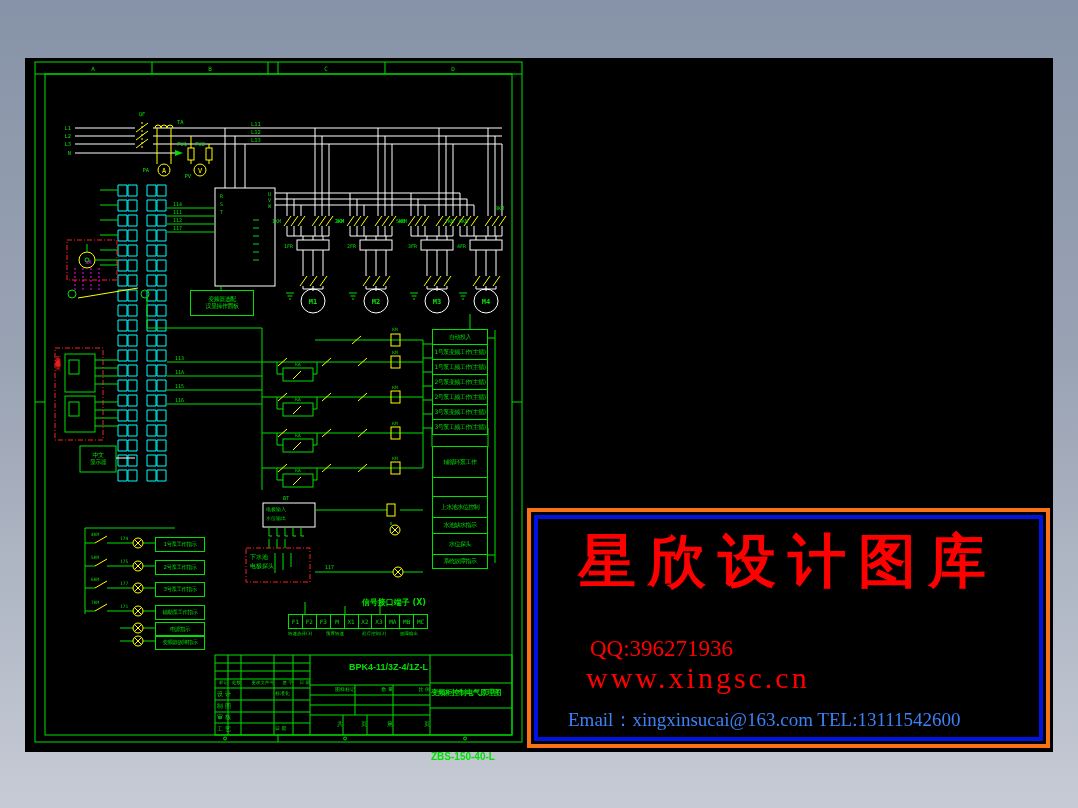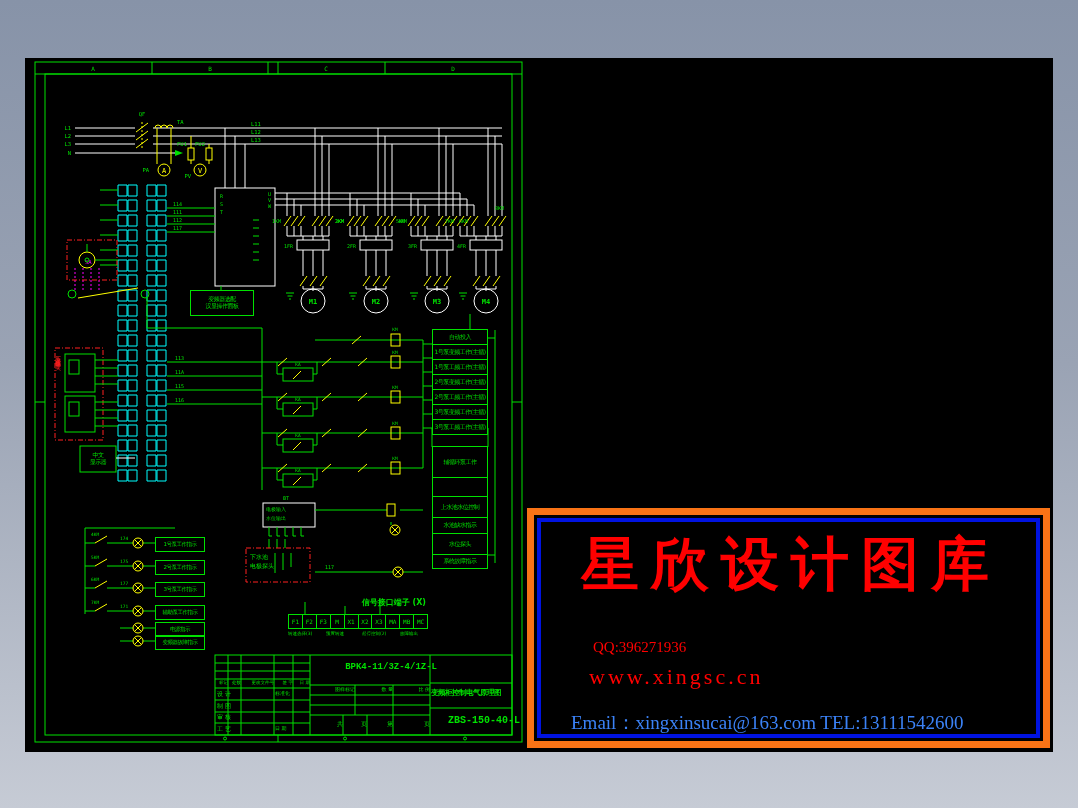--- a/index.html
+++ b/index.html
@@ -4,21 +4,21 @@
 <style>
   html,body{margin:0;padding:0;}
   body{width:1078px;height:808px;overflow:hidden;position:relative;
        background:linear-gradient(180deg,#8793a8 0%,#9aa3b4 45%,#c6cbd5 100%);
        font-family:"DejaVu Sans",sans-serif;}
   .viewport{position:absolute;left:25px;top:58px;width:1028px;height:694px;background:#000;}
   .schem{position:absolute;left:0;top:0;}
   .lbl{position:absolute;color:#00e100;white-space:nowrap;line-height:1;
        font-family:"DejaVu Sans",sans-serif;}
   .cen{text-align:right;}
-  .mono{font-family:Liberation Mono, monospace;padding-left:9px;}
+  .mono{font-family:Liberation Sans, sans-serif;}
   
   .stcol{position:absolute;left:407px;width:56px;}
   .st{border:1px solid #00e100;margin-top:-1px;color:#00e100;font-size:6px;
       letter-spacing:-0.5px;display:flex;align-items:center;justify-content:center;
       overflow:hidden;white-space:nowrap;}
   .h13{height:13px}.h14{height:14px}.h30{height:30px}.h18{height:18px}
   .h20{height:20px}.h15{height:15px}
   
   .ind{position:absolute;left:130px;width:48px;height:13px;border:1px solid #00e100;
        color:#00e100;font-size:5.5px;letter-spacing:-0.5px;display:flex;align-items:center;
@@ -31,29 +31,29 @@
   .sigrow span:first-child{border-left:none;}
   .note{position:absolute;color:#00e100;font-size:4.5px;white-space:nowrap;}
   
   .gbox{position:absolute;border:1px solid #00e100;color:#00e100;display:flex;
         flex-direction:column;align-items:center;justify-content:center;font-size:6px;
         letter-spacing:-0.5px;line-height:1.15;white-space:nowrap;overflow:hidden;}
   .vred{position:absolute;color:#ff2020;writing-mode:vertical-rl;font-size:6px;
         letter-spacing:1px;line-height:1;}
   
   .wm{position:absolute;left:527px;top:508px;width:523px;height:240px;background:#000;
-      border:7px solid #f97316;box-sizing:border-box;z-index:5;}
+      border:4px solid #f97316;box-sizing:border-box;z-index:5;}
   .wmi{position:absolute;left:3px;top:3px;right:3px;bottom:3px;border:4px solid #0013e0;}
   .wm .t{position:absolute;left:40px;top:4px;color:#ff0000;font-size:58px;font-weight:bold;
         letter-spacing:12px;font-family:"DejaVu Serif","Liberation Serif",serif;white-space:nowrap;}
   .wm .q1{position:absolute;left:52px;top:88px;color:#ff0000;font-size:23px;
         font-family:"Liberation Serif",serif;}
-  .wm .q2{position:absolute;left:52px;top:117px;color:#ff0000;font-size:15px;
+  .wm .q2{position:absolute;left:52px;top:117px;color:#ff0000;font-size:23px;
         font-family:"Liberation Serif",serif;}
-  .wm .s{position:absolute;left:48px;top:142px;color:#ff0000;font-size:22px;
+  .wm .s{position:absolute;left:48px;top:142px;color:#ff0000;font-size:30px;
         font-family:"Liberation Serif",serif;letter-spacing:3px;}
   .wm .c{position:absolute;left:30px;top:188px;color:#3b82f6;font-size:19px;
         font-family:"Liberation Serif",serif;white-space:nowrap;}
 </style>
 </head>
 <body>
 
 <div class="viewport">
 
   <svg class="schem" width="1028" height="694" viewBox="0 0 1028 694">
@@ -361,21 +361,21 @@
     <span>MB</span>
     <span>MC</span>
   </div>
   <div class="note" style="left:263px;top:573px;">转速选择(3)</div>
   <div class="note" style="left:301px;top:573px;">预置转速</div>
   <div class="note" style="left:337px;top:573px;">起停控制(2)</div>
   <div class="note" style="left:375px;top:573px;">故障输出</div>
 
   <div class="lbl cen mono" style="left:287px;top:605px;width:116px;font-size:9px;font-weight:bold;">BPK4-11/3Z-4/1Z-L</div>
   <div class="lbl cen" style="left:406px;top:631px;width:64px;font-size:7.5px;font-weight:bold;letter-spacing:-0.5px;">变频柜控制电气原理图</div>
-  <div class="lbl cen mono" style="left:406px;top:658px;width:80px;font-size:10px;font-weight:bold;">ZBS-150-40-L</div>
+  <div class="lbl cen mono" style="left:406px;top:694px;width:60px;font-size:10px;font-weight:bold;">ZBS-150-40-L</div>
   <div class="lbl cen" style="left:190px;top:623px;width:13px;font-size:4.5px;">标记</div>
   <div class="lbl cen" style="left:203px;top:623px;width:13px;font-size:4.5px;">处数</div>
   <div class="lbl cen" style="left:216px;top:623px;width:33px;font-size:4.5px;">更改文件号</div>
   <div class="lbl cen" style="left:249px;top:623px;width:19px;font-size:4.5px;">签 字</div>
   <div class="lbl cen" style="left:268px;top:623px;width:17px;font-size:4.5px;">日 期</div>
   <div class="lbl" style="left:192px;top:633px;font-size:6px;">设 计</div>
   <div class="lbl" style="left:192px;top:645px;font-size:6px;">制 图</div>
   <div class="lbl" style="left:192px;top:656px;font-size:6px;">审 核</div>
   <div class="lbl" style="left:192px;top:668px;font-size:6px;">工 艺</div>
   <div class="lbl" style="left:250px;top:633px;font-size:5px;">标准化</div>

